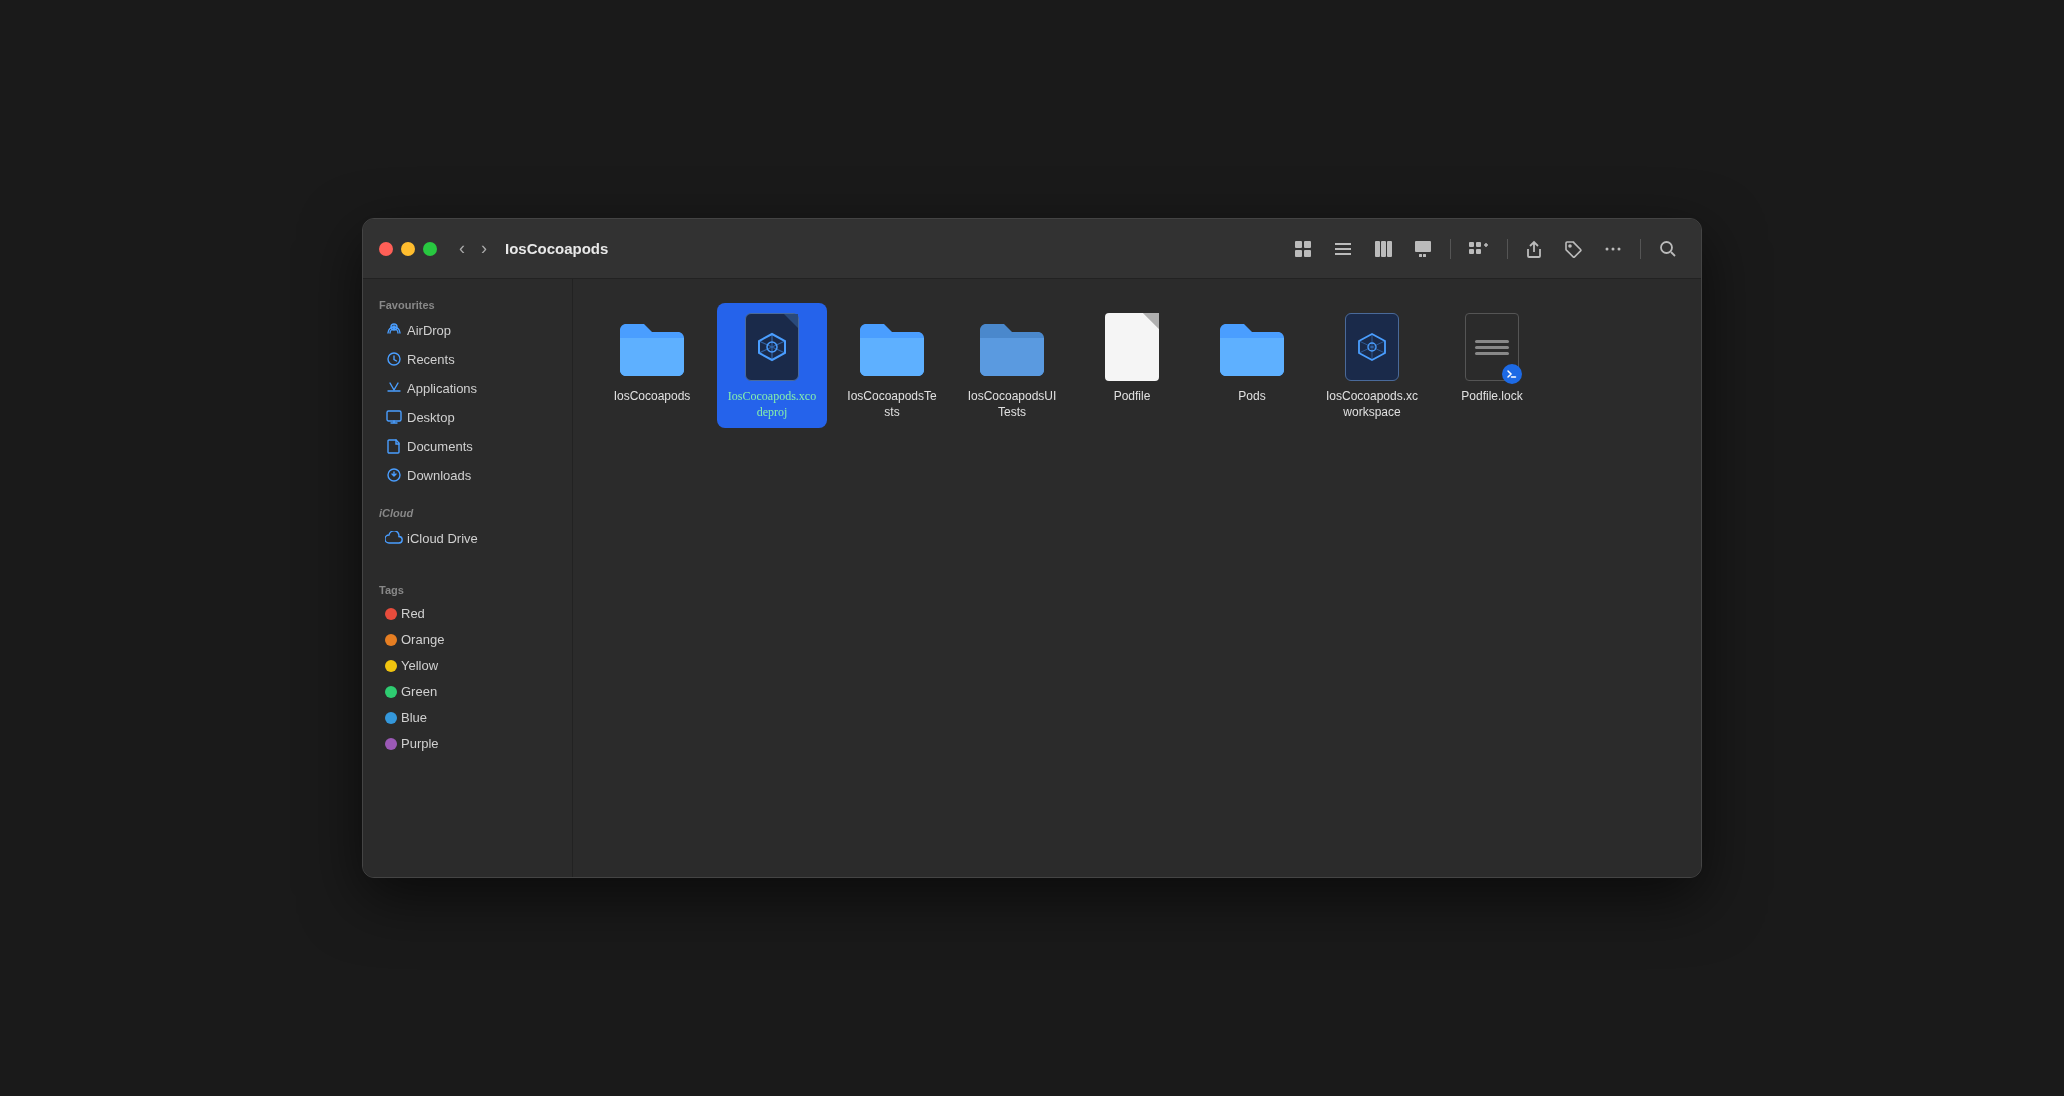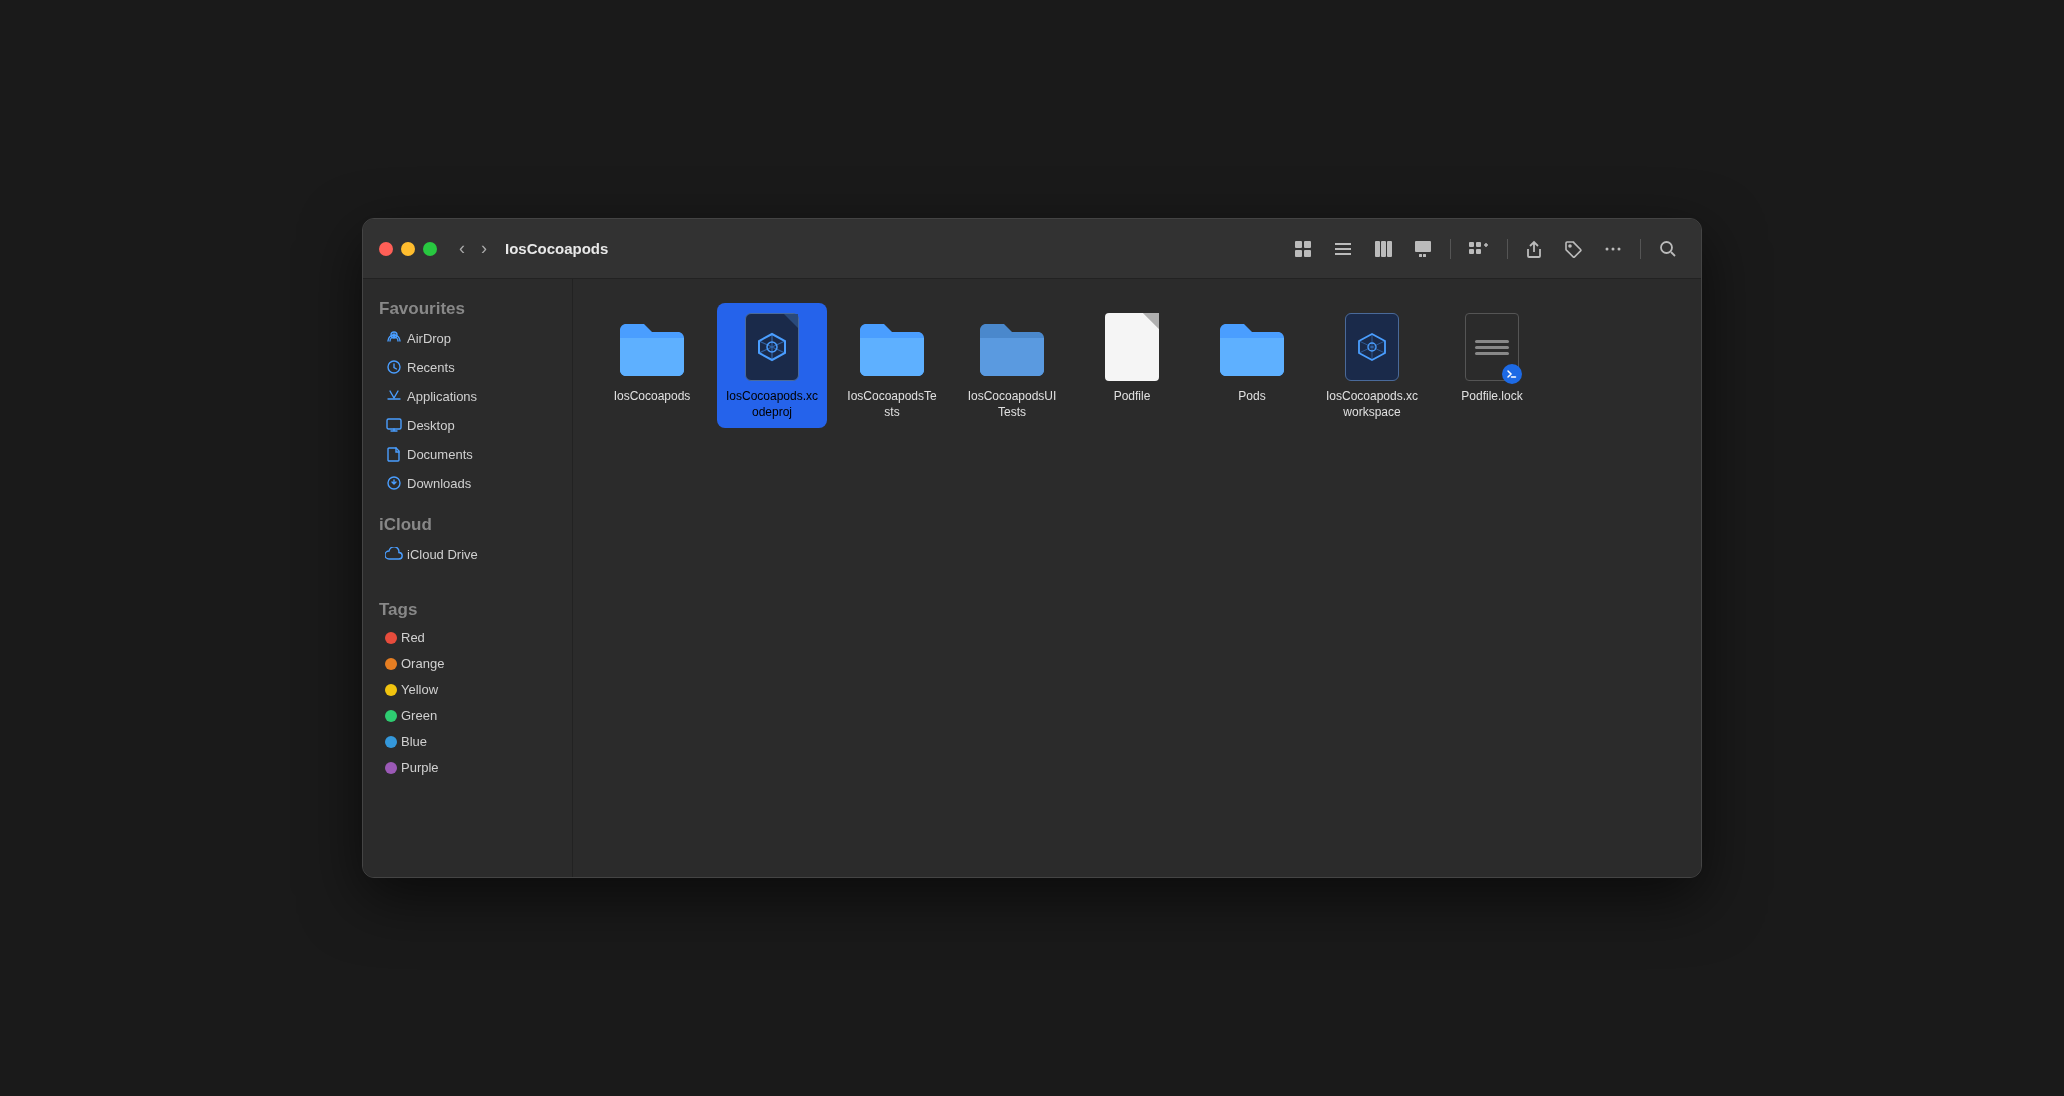--- a/index.html
+++ b/index.html
@@ -99,21 +99,21 @@
     
     .sidebar {
       width: 210px;
       background: #2b2b2b;
       border-right: 1px solid #222;
       padding: 12px 0;
       overflow-y: auto;
       flex-shrink: 0;
     }
     .sidebar-section-title {
-      font-size: 17px;
+      font-size: 11px;
       font-weight: 600;
       color: #888;
       padding: 8px 16px 4px;
       text-transform: none;
       letter-spacing: 0;
     }
     .sidebar-item {
       display: flex;
       align-items: center;
       gap: 4px;
@@ -178,21 +178,22 @@
     }
     .file-label {
       font-size: 12px;
       color: #e0e0e0;
       text-align: center;
       line-height: 1.3;
       max-width: 100px;
       word-break: break-word;
     }
     .file-item.selected .file-label {
-      color: #000000;
+      color: #86efac;
+      font-family: Liberation Serif, serif;
     }
     
     .doc-icon {
       width: 54px;
       height: 68px;
       background: #f0f0f0;
       border-radius: 4px;
       position: relative;
       display: flex;
       align-items: center;
@@ -433,21 +434,21 @@
       <div class="sidebar-item">
         <div class="sidebar-icon blue">
           <svg width="16" height="16" viewBox="0 0 16 16" fill="none">
               <circle cx="8" cy="8" r="6" stroke="#4a9eff" stroke-width="1.4"></circle>
               <path d="M8 5v4M6 7l2 2 2-2" stroke="#4a9eff" stroke-width="1.4" stroke-linecap="round" stroke-linejoin="round"></path>
             </svg>
         </div>
         <span>Downloads</span>
       </div>
 
-      <div class="sidebar-section-title" style="margin-top:10px;">iCloud</div>
+      <div class="sidebar-section-title" style="margin-top:10px;font-style:italic;">iCloud</div>
 
       <div class="sidebar-item">
         <div class="sidebar-icon blue">
           <svg width="18" height="14" viewBox="0 0 18 14" fill="none">
               <path d="M14 12H4a4 4 0 010-8 5 5 0 019.9 1.5A3 3 0 0114 12z" stroke="#4a9eff" stroke-width="1.4"></path>
             </svg>
         </div>
         <span>iCloud Drive</span>
       </div>
 

